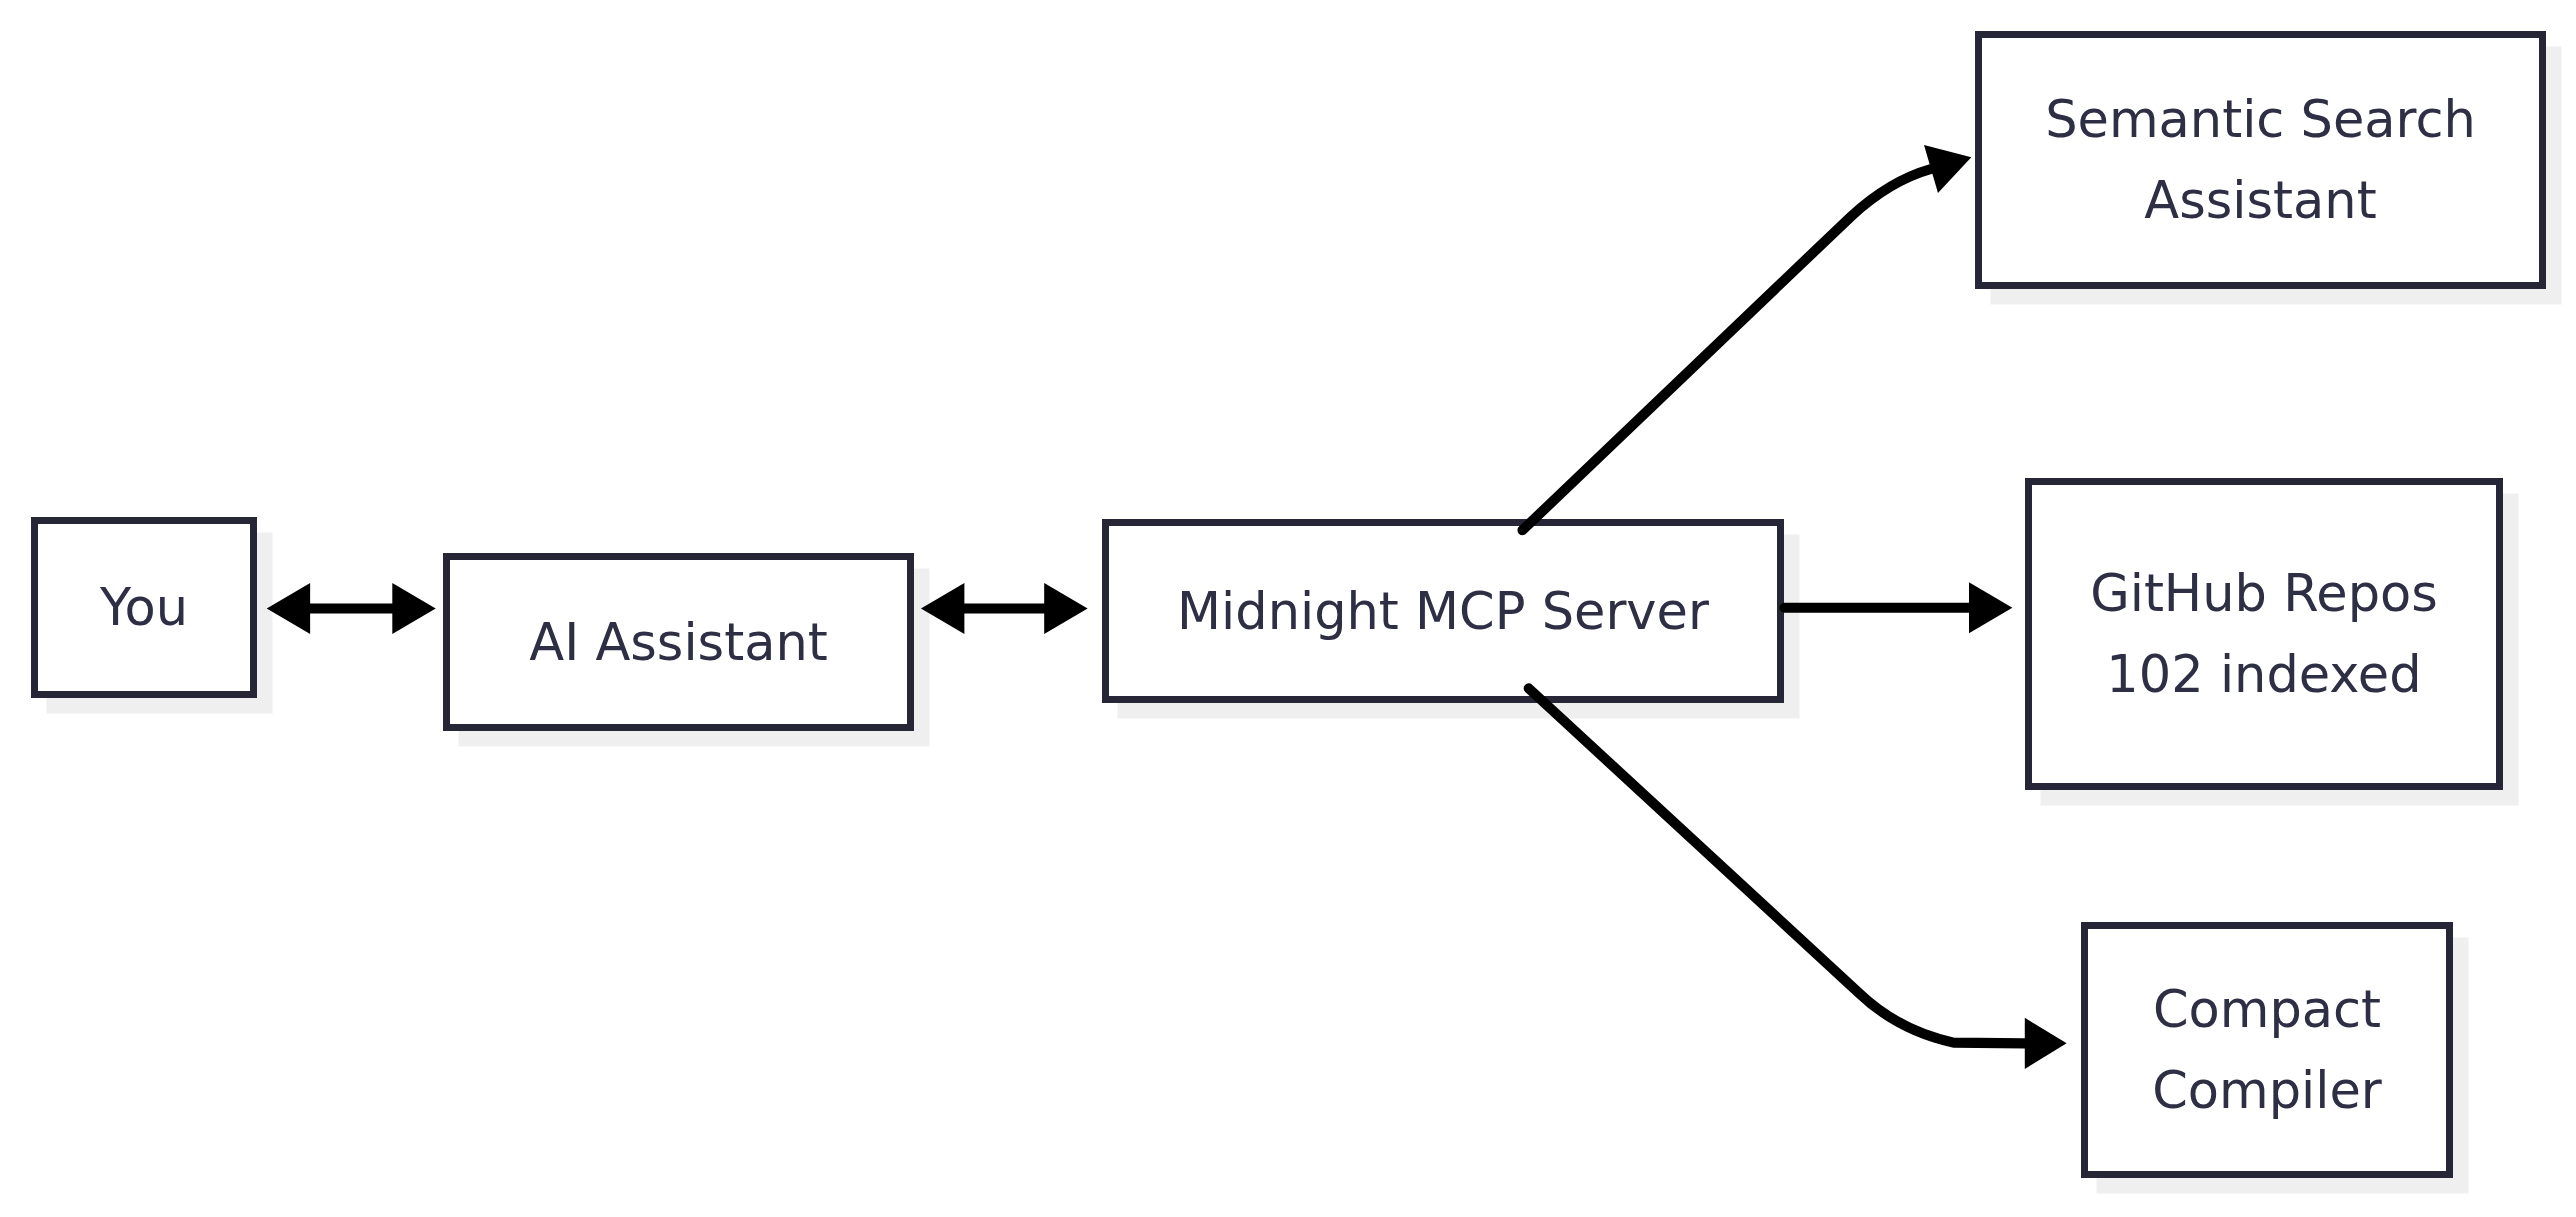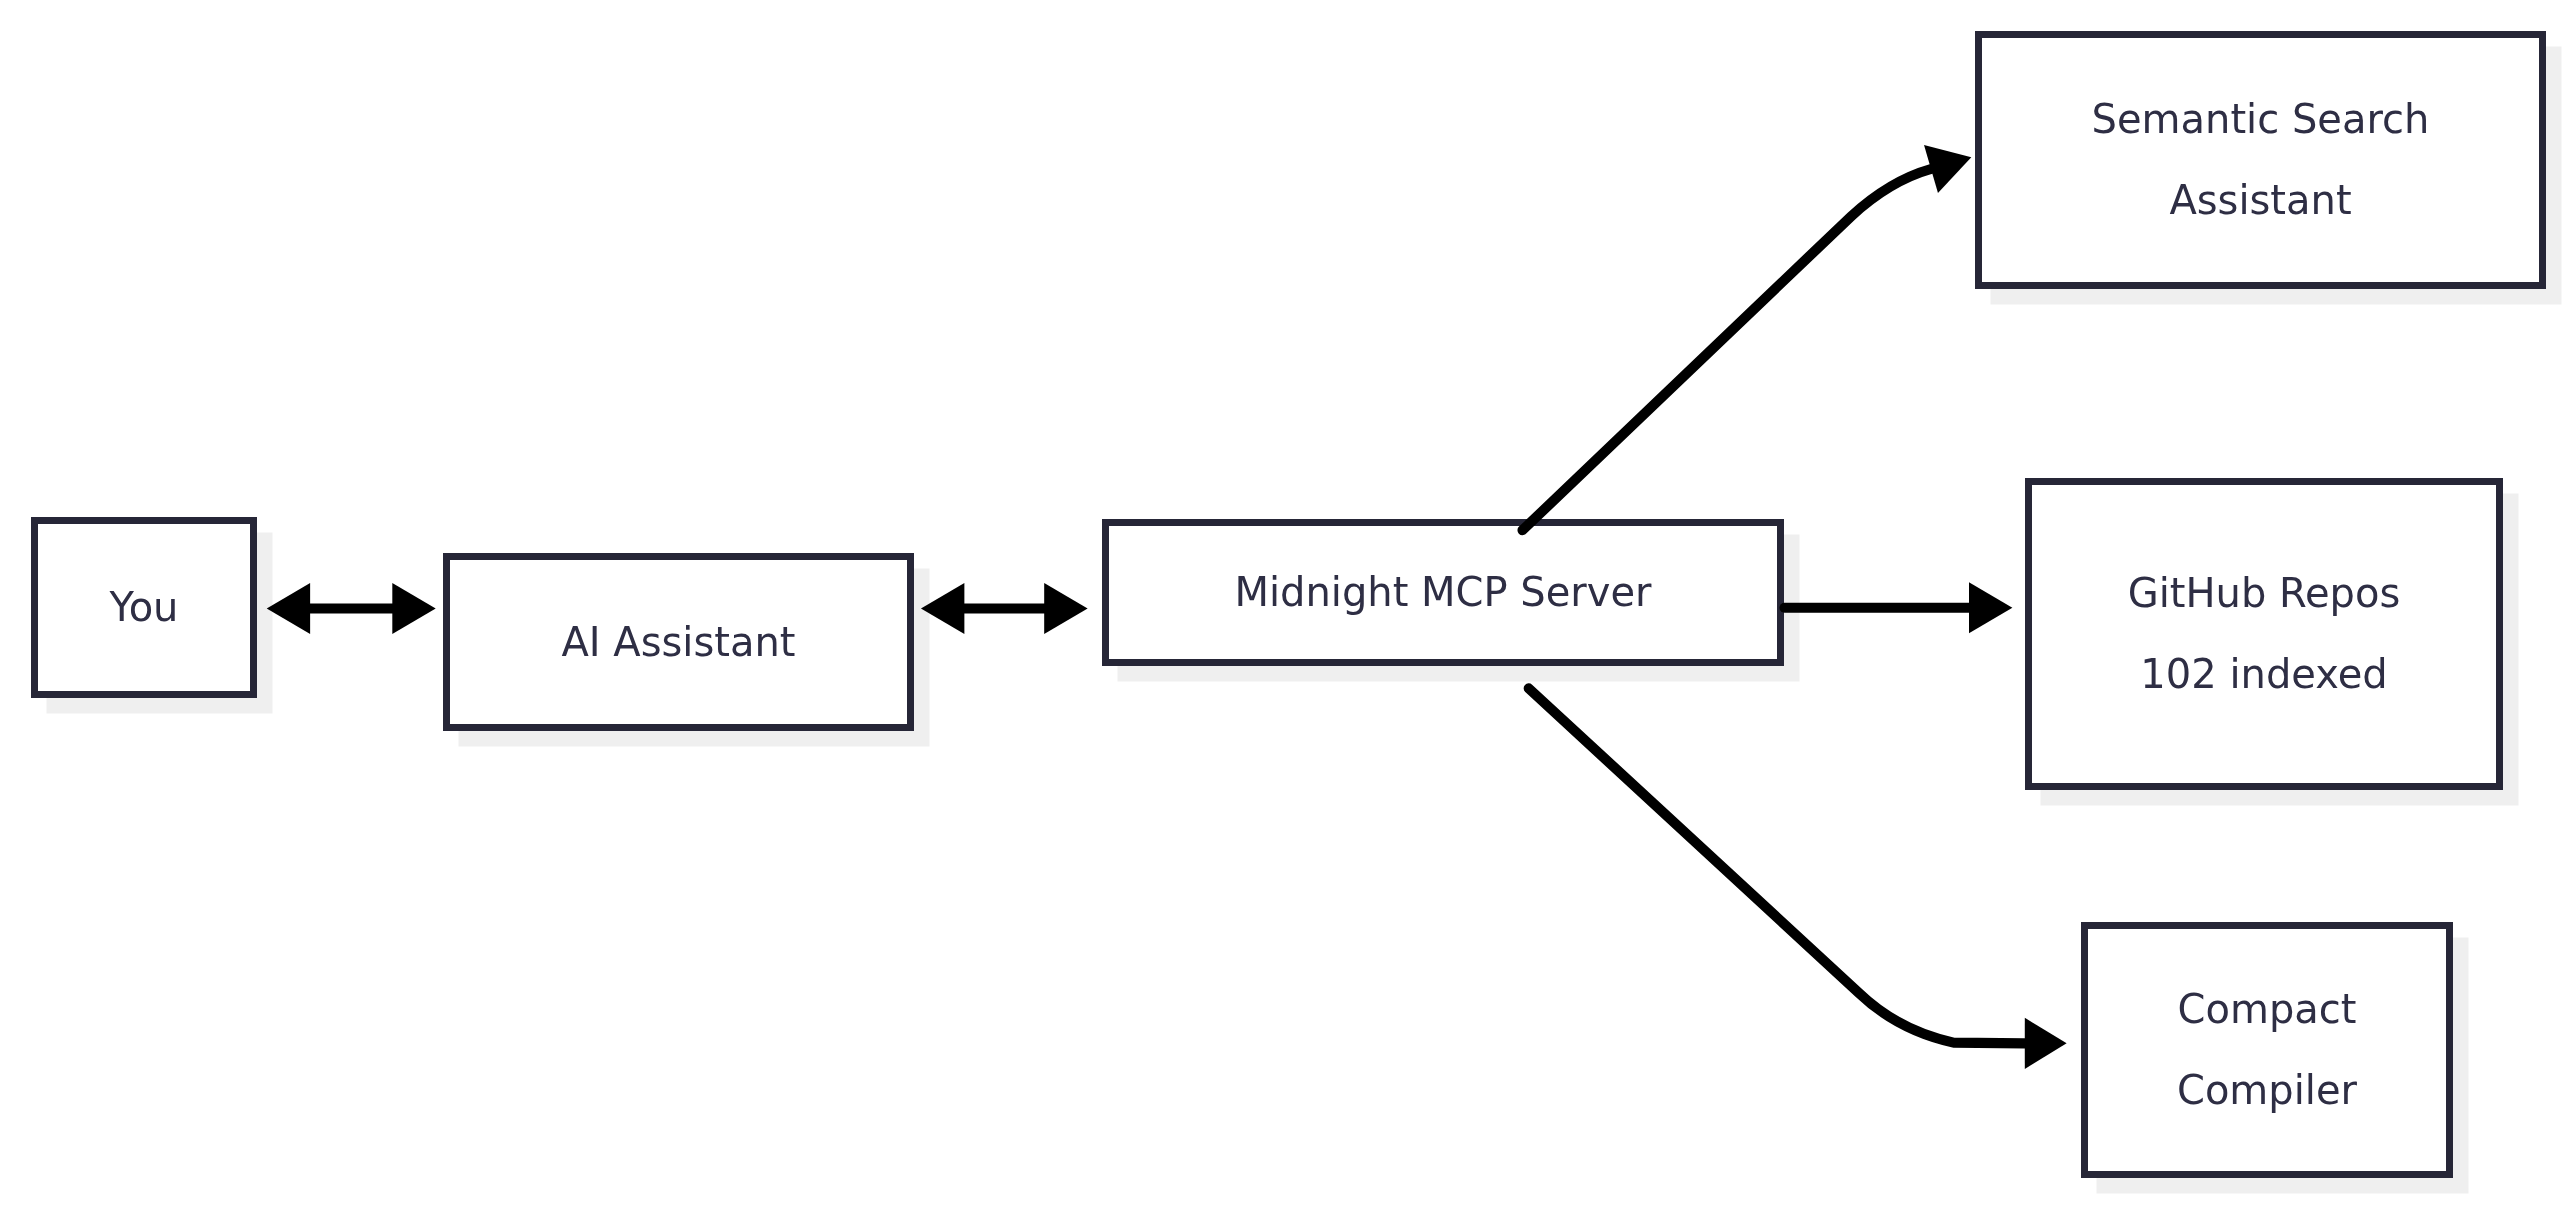--- a/index.html
+++ b/index.html
@@ -20,31 +20,31 @@
     box-sizing: border-box;
     background: var(--node-fill, #ffffff);
     border: 7px solid var(--node-border, #262637);
     box-shadow: 15.5px 15.5px 0 0 var(--shadow, #efefef);
     display: flex;
     flex-direction: column;
     align-items: center;
     justify-content: center;
     text-align: center;
     color: var(--text, #2e2e44);
-    font-size: 40px;
+    font-size: 51px;
     line-height: 81px;
     white-space: nowrap;
   }
   .node .label-line {
     display: block;
   }
   
   .node-you       { left: 31px;   top: 517px;  width: 226px; height: 181px; text-align: center; }
   .node-assistant { left: 443px;  top: 517px;  width: 471px; height: 178px; margin-top: 36px; }
-  .node-mcp       { left: 1102px; top: 519px;  width: 682px; height: 147px; }
+  .node-mcp       { left: 1102px; top: 519px;  width: 682px; height: 184px; }
   .node-semantic  { left: 1975px; top: 31px;   width: 571px; height: 258px; }
   .node-github    { left: 2025px; top: 478px;  width: 478px; height: 312px; }
   .node-compiler  { left: 2081px; top: 922px; width: 372px; height: 256px; justify-content: center; }
 
   .edges {
     position: absolute;
     left: 0;
     top: 0;
     width: 100%;
     height: 100%;

